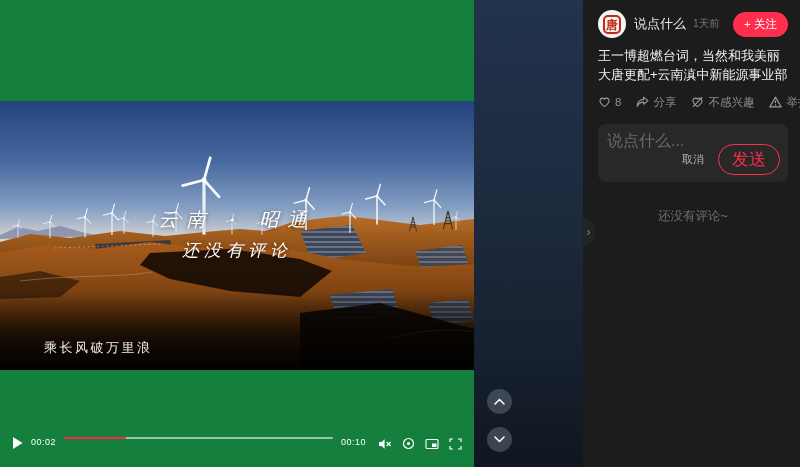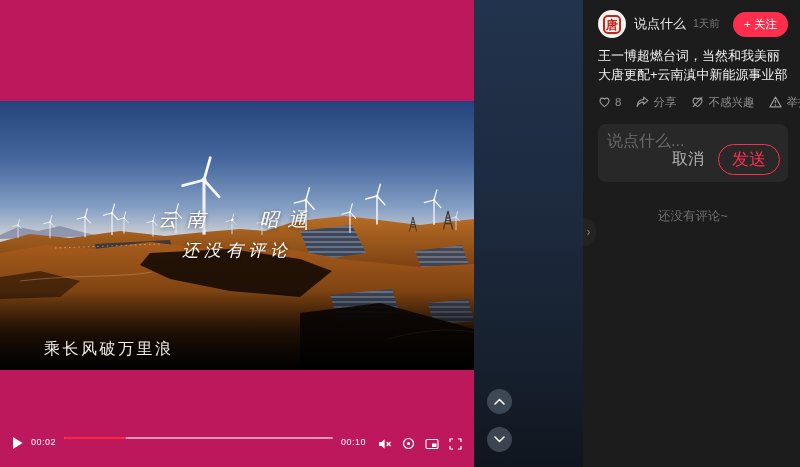--- a/index.html
+++ b/index.html
@@ -1,32 +1,32 @@
 <!DOCTYPE html>
 <html><head>
 <meta charset="utf-8">
 <style>
   html,body{margin:0;padding:0;background:#000;}
   body{width:800px;height:467px;position:relative;overflow:hidden;
        font-family:"Liberation Sans","DejaVu Sans",sans-serif;
        -webkit-font-smoothing:antialiased;}
 
   
-  .video-area{position:absolute;left:0;top:0;width:474px;height:467px;background:#be185d;}
+  .video-area{position:absolute;left:0;top:0;width:474px;height:467px;background:#15803d;}
   .video-frame{position:absolute;left:0;top:101px;width:474px;height:269px;overflow:hidden;}
   .video-frame svg{display:block;}
 
   .overlay-title{position:absolute;left:0;top:106px;width:100%;text-align:center;
       color:#fff;font-family:"DejaVu Serif","Liberation Serif",serif;font-style:italic;
       text-shadow:0 1px 4px rgba(0,0,0,.55);}
   .overlay-title .l1{font-size:19px;letter-spacing:9px;}
   .overlay-title .l2{font-size:17px;letter-spacing:5px;margin-top:6px;}
 
   .video-subtitle{position:absolute;left:44px;top:238px;color:#f3eee4;
-      font-family:"DejaVu Serif","Liberation Serif",serif;font-size:16px;letter-spacing:2.5px;
+      font-family:"DejaVu Serif","Liberation Serif",serif;font-size:13px;letter-spacing:2.5px;
       text-shadow:0 1px 3px rgba(0,0,0,.7);}
 
   
   .controls{position:absolute;left:0;right:0;bottom:0;height:30px;display:flex;
       align-items:flex-start;padding:0 12px;gap:8px;}
   .ctrl-btn{background:none;border:none;padding:0;display:flex;align-items:center;cursor:pointer;}
   .time{color:#fff;font-size:9px;letter-spacing:.5px;white-space:nowrap;}
   .progress{flex:1;height:2px;background:rgba(255,255,255,.55);border-radius:2px;position:relative;cursor:pointer;}
   .progress .fill{position:absolute;left:0;top:0;bottom:0;background:#ff2442;border-radius:2px;}
   .icon-cluster{display:flex;align-items:center;gap:10px;margin-left:4px;}
@@ -64,21 +64,21 @@
   .action-row{display:flex;align-items:center;gap:15px;margin-top:10px;color:#8f8f8f;font-size:11.5px;}
   .action-item{display:flex;align-items:center;gap:4px;cursor:pointer;white-space:nowrap;}
   .action-item svg{flex:none;}
 
   .comment-box{margin-top:14px;background:#282828;border-radius:8px;height:58px;
       position:relative;padding:7px 9px;box-sizing:border-box;}
   .comment-box textarea{width:100%;height:24px;background:transparent;border:none;resize:none;
       outline:none;color:#ddd;font-size:16px;font-family:inherit;padding:0;}
   .comment-box textarea::placeholder{color:#6a6a6a;}
   .composer-actions{position:absolute;right:8px;bottom:7px;display:flex;align-items:center;gap:12px;}
-  .cancel-btn{background:none;border:none;color:#b3b3b3;font-size:16px;cursor:pointer;padding:2px;}
+  .cancel-btn{background:none;border:none;color:#b3b3b3;font-size:11px;cursor:pointer;padding:2px;}
   .send-btn{background:transparent;border:1px solid #ff2e4d;color:#ff2e4d;font-size:17px;
       border-radius:20px;padding:3px 13px;cursor:pointer;}
 
   .no-comments{text-align:center;color:#6f6f6f;font-size:12.5px;margin-top:26px;}
 </style>
 </head>
 <body>
 
 <div class="video-area">
   <div class="video-frame">

